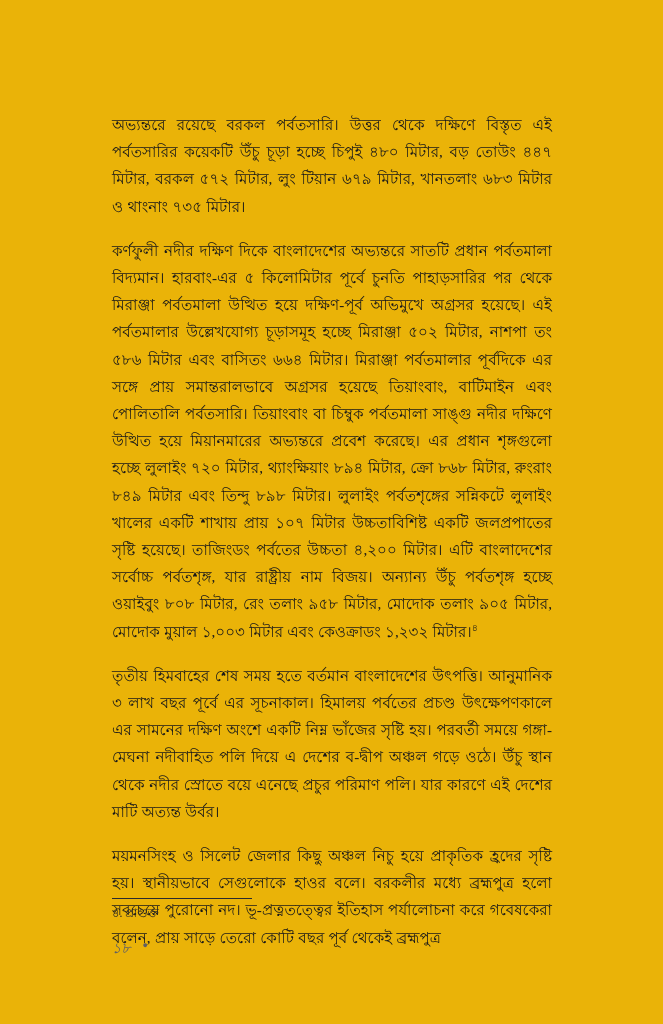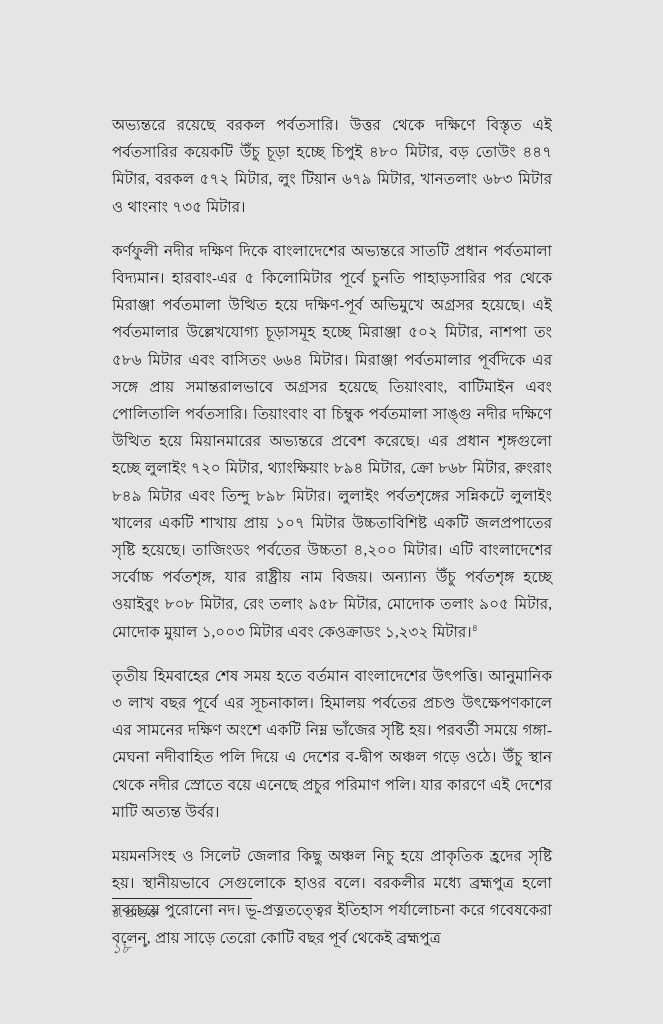--- a/index.html
+++ b/index.html
@@ -4,21 +4,21 @@
 <style>
   html, body {
     margin: 0;
     padding: 0;
     background: #ffffff;
   }
   .page {
     position: relative;
     width: 663px;
     height: 1024px;
-    background: #e5e5e5;
+    background: #eab308;
     box-sizing: border-box;
     overflow: hidden;
     font-family: "Liberation Serif", "DejaVu Serif", serif;
   }
   .content {
     position: absolute;
     left: 112px;
     top: 112px;
     width: 440px;
   }

